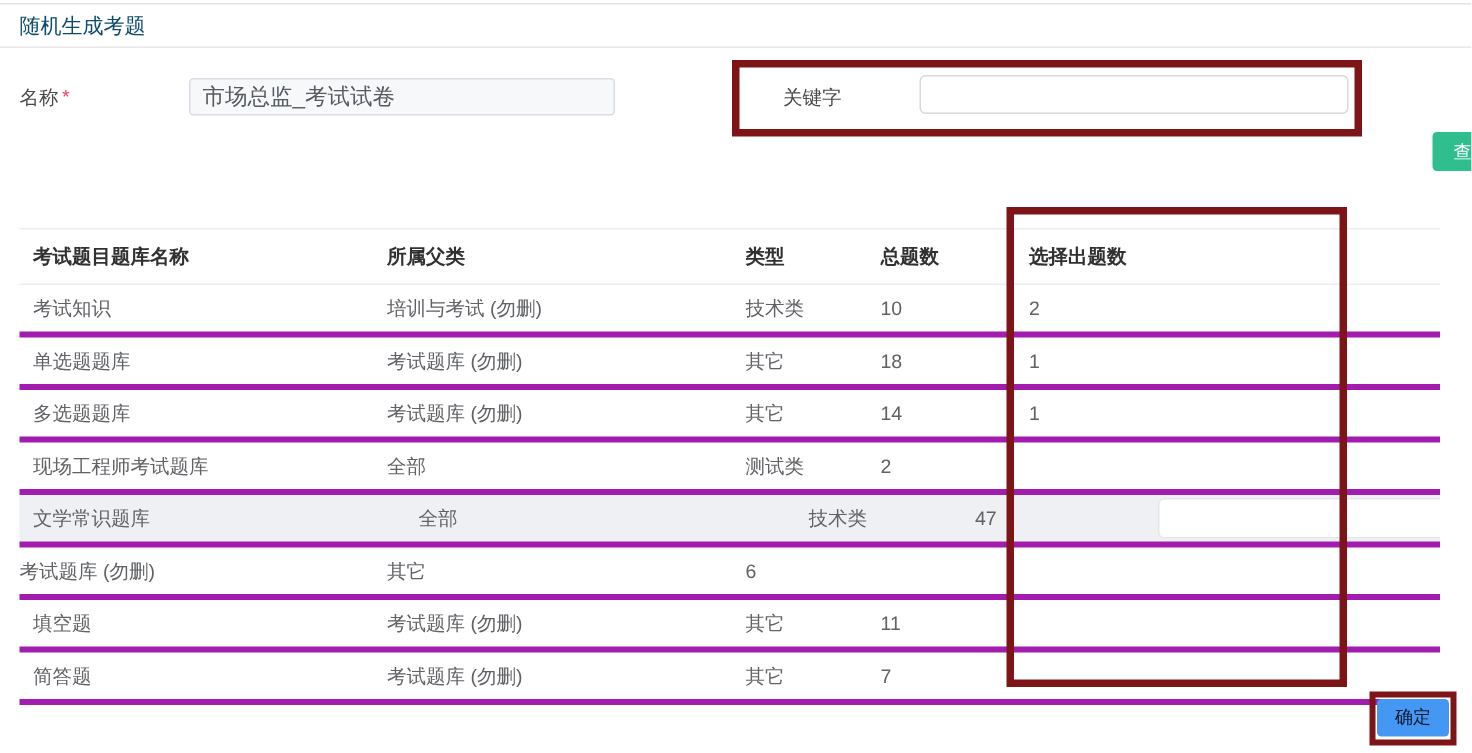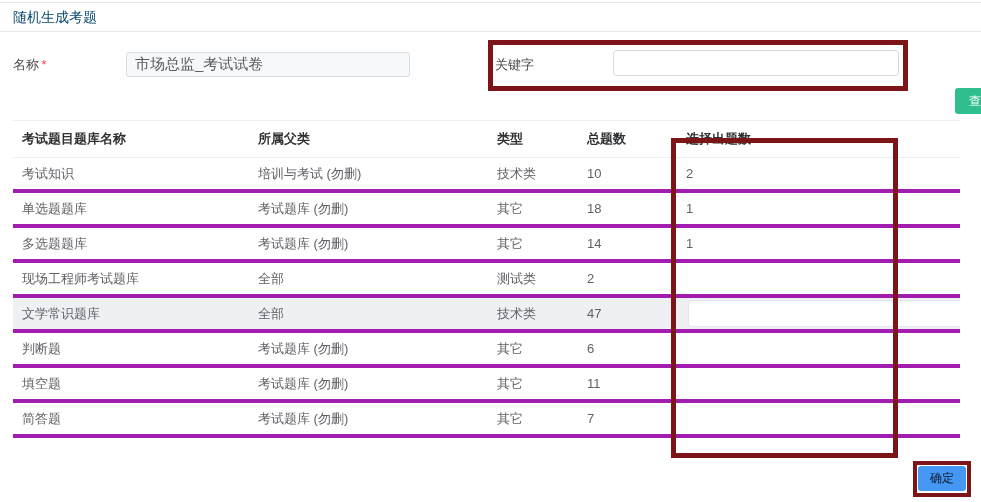--- a/index.html
+++ b/index.html
@@ -7,40 +7,40 @@
   .stage {
     position:relative; width:981px; height:502px; background:#ffffff;
     font-family:"Liberation Sans", sans-serif; overflow:hidden;
   }
   .top-line { position:absolute; left:0; top:2px; width:981px; height:1px; background:#e5e5e5; }
   .page-title { position:absolute; left:13px; top:9px; font-size:14px; color:#0c4a6e; }
   .title-divider { position:absolute; left:0; top:31px; width:981px; height:1px; background:#e8e8e8; }
 
   .form-label { position:absolute; font-size:13px; color:#4a4a4a;font-family:Liberation Mono, monospace; }
   .lbl-name { left:13px; top:56px; }
-  .lbl-keyword { left:495px; top:56px; }
+  .lbl-keyword { left:522px; top:56px; }
   .required { color:#f43f5e; margin-left:1px; }
 
   .name-input {
     position:absolute; left:126px; top:52px; width:284px; height:25px;
     background:#f7f8fa; border:1px solid #d8dce4; border-radius:3px;
     padding:0 8px; font-size:15px; color:#555b61; font-family:inherit;
   }
   .keyword-input {
     position:absolute; left:613px; top:50px; width:286px; height:26px;
     background:#ffffff; border:1px solid #d9d9d9; border-radius:4px;
     padding:0 8px; font-size:13px; color:#333; font-family:inherit;
   }
   .query-button {
     position:absolute; left:916px; top:88px; width:52px; height:26px;
     background:#2fbe8e; color:#ffffff; font-size:12px; border:none;
     border-radius:3px; cursor:pointer; font-family:inherit;margin-left:39px;
   }
 
-  .table { position:absolute; left:13px; top:120px; width:947px; }
+  .table { position:absolute; left:13px; top:152px; width:947px; }
   .thead, .trow {
     display:grid; grid-template-columns:245px 239px 90px 99px 1fr;
     align-items:center;
   }
   .thead {
     height:38px; border-top:1px solid #ebeef5; border-bottom:1px solid #ebeef5;
     font-weight:bold; color:#303133; font-size:13px;
   }
   .trow { height:35px; border-bottom:4px solid #a21caf; font-size:13px; color:#606266; }
   .trow.hl { background:#eff0f4; }
@@ -109,29 +109,28 @@
           <div class="tcell c3">14</div>
           <div class="tcell c4">1</div>
         </div>
         <div class="trow">
           <div class="tcell c0">现场工程师考试题库</div>
           <div class="tcell c1">全部</div>
           <div class="tcell c2">测试类</div>
           <div class="tcell c3">2</div>
           <div class="tcell c4"></div>
         </div>
-        <div class="trow hl" style="background: rgb(239, 240, 244);">
+        <div class="trow hl" style="background: rgb(239, 240, 244); gap: 21px;">
           <div class="tcell c0">文学常识题库</div>
           <div class="tcell c1">全部</div>
           <div class="tcell c2">技术类</div>
           <div class="tcell c3">47</div>
           <div class="tcell c4"><input type="text" class="cell-input" style=""></div>
         </div>
         <div class="trow">
-          <div class="tcell c0">判断题</div>
           <div class="tcell c1">考试题库 (勿删)</div>
           <div class="tcell c2">其它</div>
           <div class="tcell c3">6</div>
           <div class="tcell c4"></div>
         </div>
         <div class="trow">
           <div class="tcell c0">填空题</div>
           <div class="tcell c1">考试题库 (勿删)</div>
           <div class="tcell c2">其它</div>
           <div class="tcell c3">11</div>

